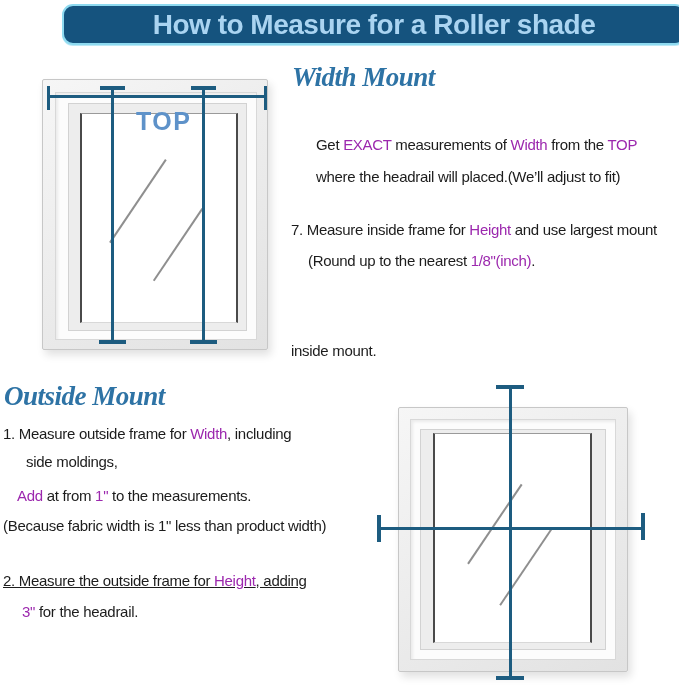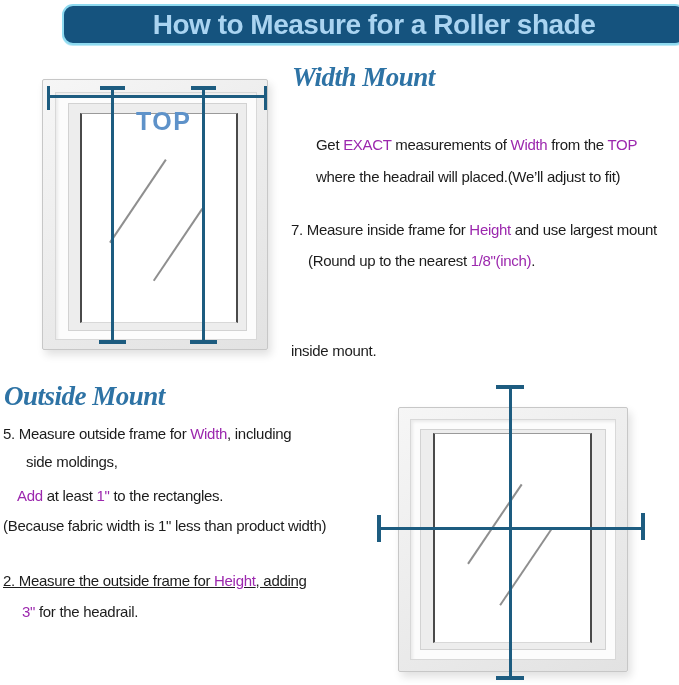--- a/index.html
+++ b/index.html
@@ -105,23 +105,23 @@
   <div class="t-line" style="left:316px;top:168px;"><span>where the headrail will placed.(We’ll adjust to fit)</span></div>
   <div class="t-line" style="left:316px;top:136px;"><span>Get </span><span class="c-purple">EXACT</span><span> measurements of </span><span class="c-purple">Width</span><span> from the </span><span class="c-purple">TOP</span></div>
 
   <div class="t-line" style="left:291px;top:221px;"><span>7. Measure inside frame for </span><span class="c-purple">Height</span><span> and use largest mount</span></div>
   <div class="t-line" style="left:308px;top:252px;"><span>(Round up to the nearest </span><span class="c-purple">1/8"(inch)</span><span>.</span></div>
 
   <div class="t-line" style="left:291px;top:342px;"><span>inside mount.</span></div>
 
   <div class="sec-heading" style="left:4px;top:381px;">Outside Mount</div>
 
-  <div class="t-line" style="left:3px;top:425px;"><span>5. Measure outside frame for </span><span class="c-purple">Width</span><span>, including</span></div>
+  <div class="t-line" style="left:3px;top:425px;"><span>1. Measure outside frame for </span><span class="c-purple">Width</span><span>, including</span></div>
   <div class="t-line" style="left:26px;top:453px;"><span>side moldings,</span></div>
-  <div class="t-line" style="left:17px;top:487px;"><span class="c-purple">Add</span><span> at least </span><span class="c-purple">1"</span><span> to the rectangles.</span></div>
+  <div class="t-line" style="left:17px;top:487px;"><span class="c-purple">Add</span><span> at from </span><span class="c-purple">1"</span><span> to the measurements.</span></div>
   <div class="t-line" style="left:3px;top:517px;"><span>(Because fabric width is 1" less than product width)</span></div>
 
   <div class="t-line" style="left:3px;top:572px;text-decoration:underline;"><span>2. Measure the outside frame for </span><span class="c-purple">Height</span><span>, adding</span></div>
   <div class="t-line" style="left:22px;top:603px;"><span class="c-purple">3"</span><span>  for the headrail.</span></div>
 
 
   <div class="window win2" style="left:398px;top:407px;width:230px;height:265px;">
     <div class="w-f1"></div>
     <div class="w-f2"></div>
     <div class="w-f3"></div>

